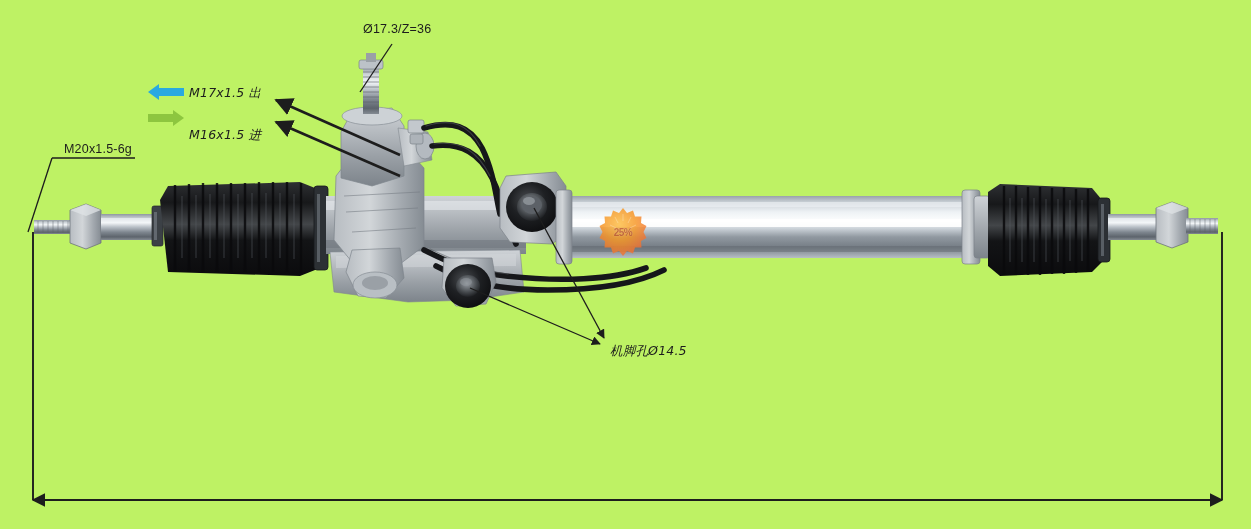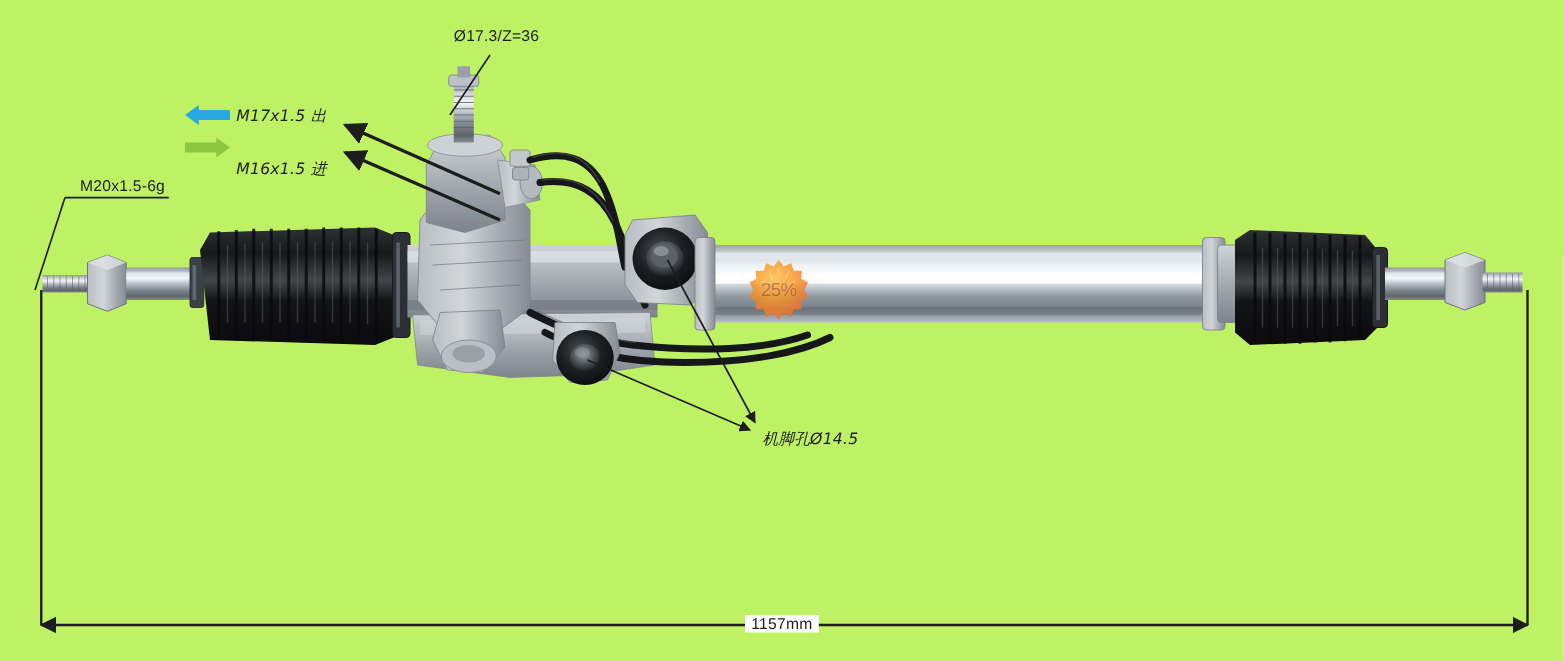--- a/index.html
+++ b/index.html
@@ -53,22 +53,22 @@
   #badge{
     position:absolute;
     left:598px;top:207px;
     width:50px;height:50px;
     opacity:.80;
   }
   #badge .badge-text{
     position:absolute;
     left:0;top:0;width:50px;height:50px;
     display:flex;align-items:center;justify-content:center;
-    font-size:15px;
-    font-weight:normal;
+    font-size:10px;
+    font-weight:bold;
     color:#c9561b;
     letter-spacing:-.5px;
     text-shadow:0 0 1px rgba(255,255,255,.45);
   }
 </style>
 </head>
 <body>
 
 <div id="stage">
 
@@ -356,21 +356,20 @@
   <div class="anno" id="lbl-pinion">Ø17.3/Z=36</div>
 
   <div class="anno cjk" id="lbl-out">M17x1.5 出</div>
 
   <div class="anno cjk" id="lbl-in">M16x1.5 进</div>
 
   <div class="anno" id="lbl-tierod">M20x1.5-6g</div>
 
   <div class="anno cjk" id="lbl-foot">机脚孔Ø14.5</div>
 
-  <div class="anno" id="lbl-length"><span>1157mm</span></div>
 
   <div id="badge">
     <svg width="50" height="50" viewBox="0 0 100 100">
       <polygon fill="url(#badgeg)" points="
         50,2 58,12 70,7 74,19 87,19 86,32 97,38 91,50 97,62 86,68 87,81
         74,81 70,93 58,88 50,98 42,88 30,93 26,81 13,81 14,68 3,62 9,50
         3,38 14,32 13,19 26,19 30,7 42,12"></polygon>
       <g stroke="#ffffff" stroke-width="1.2" opacity=".45">
         <line x1="50" y1="14" x2="50" y2="28"></line>
         <line x1="66" y1="20" x2="60" y2="32"></line>

